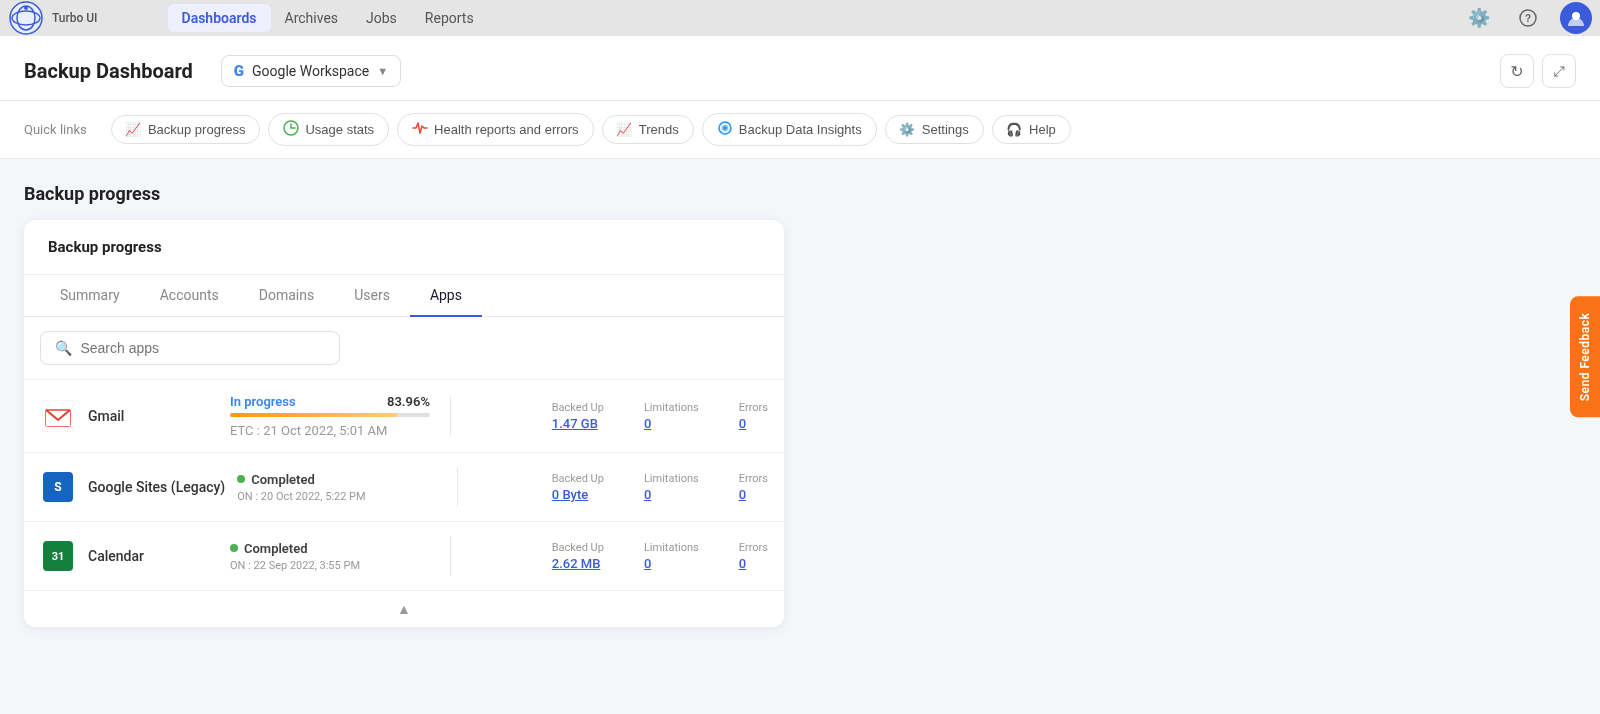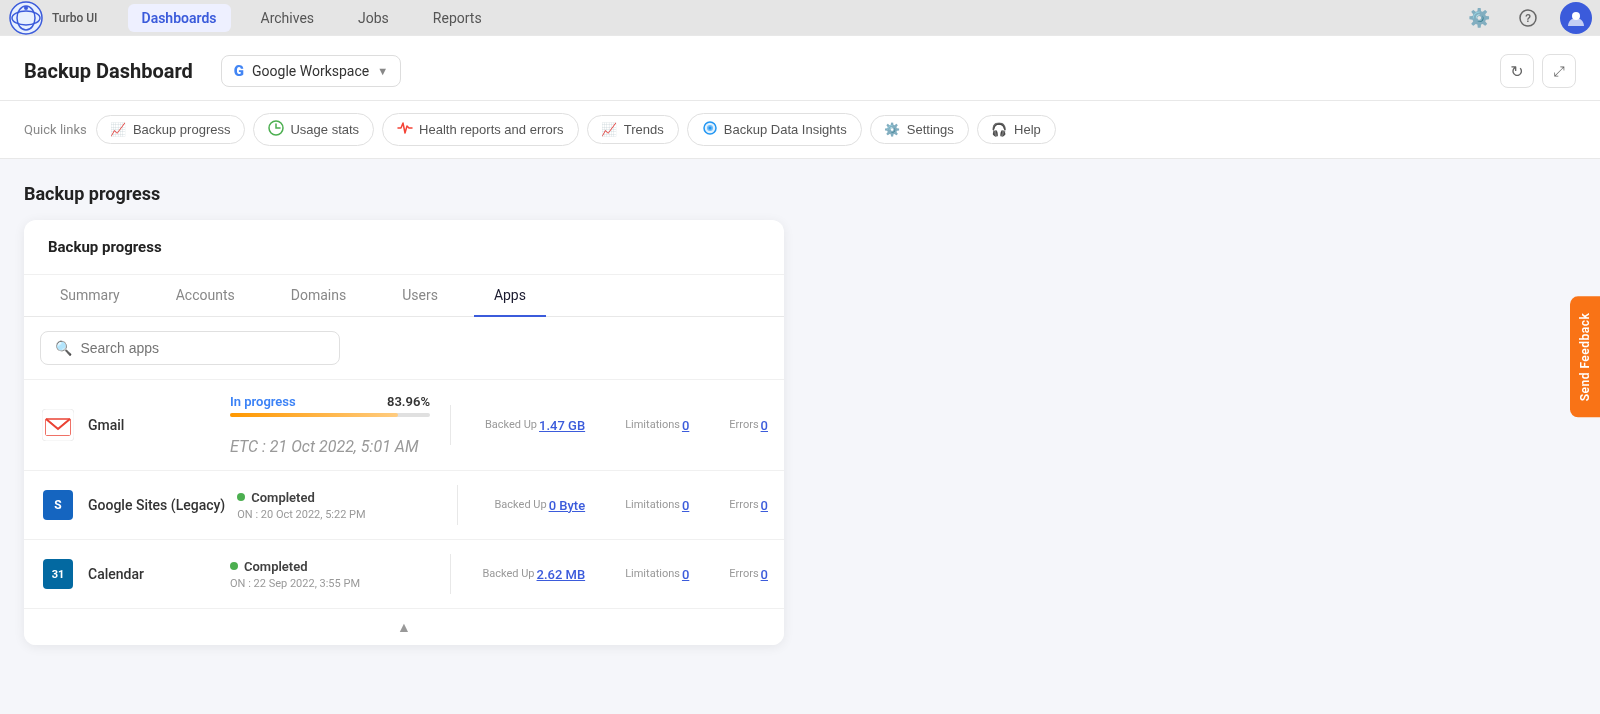--- a/index.html
+++ b/index.html
@@ -6,21 +6,21 @@
     body { font-family: -apple-system, BlinkMacSystemFont, 'Segoe UI', Roboto, sans-serif; background: #f5f6fa; color: #333; font-size: 14px; overflow: hidden; }
 
     
     .top-nav {
       display: flex; align-items: center; background: #e5e5e5; height: 36px;
       padding: 0 8px; border-bottom: 1px solid #e8e8e8; position: relative; z-index: 10;
     }
     .logo { display: flex; align-items: center; gap: 8px; margin-right: 30px; }
     .logo-icon { width: 36px; height: 36px; }
     .logo-text { font-size: 12px; color: #555; font-weight: 500; }
-    .nav-links { display: flex; gap: 16px; align-items: flex-start; flex: 1; }
+    .nav-links { display: flex; gap: 0; align-items: flex-start; flex: 1; margin-left: 40px; }
     .nav-link {
       padding: 6px 14px; border-radius: 6px; cursor: pointer; font-size: 14px;
       color: #555; text-decoration: none; transition: background 0.15s;
     }
     .nav-link.active { color: #3b5bdb; font-weight: 600; background: #eef0ff; }
     .nav-right { display: flex; align-items: center; gap: 16px; margin-left: auto; }
     .nav-icon-btn {
       width: 32px; height: 32px; border-radius: 50%; display: flex; align-items: center; justify-content: center;
       cursor: pointer; color: #666; font-size: 18px; border: none; background: none;
     }
@@ -48,41 +48,41 @@
     .header-icon-btn {
       width: 34px; height: 34px; border-radius: 8px; border: 1px solid #e0e0e0; background: #fff;
       display: flex; align-items: center; justify-content: center; cursor: pointer; color: #666;
     }
 
     
     .quick-links {
       display: flex; align-items: center; gap: 8px; padding: 12px 24px;
       background: #fff; border-bottom: 1px solid #e8e8e8; overflow-x: auto;
     }
-    .quick-links-label { font-size: 13px; color: #888; margin-right: 1px; white-space: nowrap; }
+    .quick-links-label { font-size: 13px; color: #888; margin-right: 16px; white-space: nowrap; }
     .quick-link-btn {
       display: flex; align-items: center; gap: 6px; padding: 6px 14px; border-radius: 20px;
       border: 1px solid #e0e0e0; background: #fff; cursor: pointer; font-size: 13px; color: #555;
       white-space: nowrap; transition: background 0.15s;
     }
 
     
     .main-content { padding: 24px; overflow-y: auto; height: calc(714px - 52px - 66px - 50px); }
     .section-title { font-size: 18px; font-weight: 700; color: #222; margin-bottom: 16px; }
 
     
     .card {
       background: #fff; border-radius: 12px; box-shadow: 0 2px 12px rgba(0,0,0,0.07);
       width: 760px; overflow: hidden;
     }
     .card-header { padding: 18px 24px; border-bottom: 1px solid #f0f0f0; }
     .card-title { font-size: 15px; font-weight: 700; color: #222; }
 
     
-    .tabs { display: flex; gap: 16px; border-bottom: 1px solid #e8e8e8; padding: 0 16px; }
+    .tabs { display: flex; gap: 0; border-bottom: 1px solid #e8e8e8; padding: 0 16px; }
     .tab {
       padding: 12px 20px; font-size: 14px; color: #888; cursor: pointer;
       border-bottom: 2px solid transparent; margin-bottom: -1px; transition: color 0.15s;
     }
     .tab.active { color: #1a1a2e; font-weight: 400; border-bottom-color: #3b5bdb; }
 
     
     .apps-search { padding: 14px 16px; }
     .apps-search-input {
       display: flex; align-items: center; gap: 8px; border: 1px solid #e0e0e0; border-radius: 8px;
@@ -96,48 +96,48 @@
     }
     .app-icon { width: 36px; height: 36px; display: flex; align-items: center; justify-content: center; }
     .app-name { font-size: 14px; font-weight: 500; color: #333; min-width: 130px; }
     .app-status { min-width: 200px; }
     .status-in-progress { display: flex; flex-direction: column; gap: 4px; }
     .status-label-row { display: flex; justify-content: space-between; font-size: 13px; }
     .status-in-progress-label { color: #3b82f6; font-weight: 600; }
     .status-percent { color: #333; font-weight: 600; }
     .progress-bar-bg { height: 4px; background: #e0e0e0; border-radius: 2px; }
     .progress-bar-fill { height: 4px; border-radius: 2px; background: linear-gradient(to right, #ff9800, #ffcc80); }
-    .status-etc { font-size: 16px; color: #999; margin-top: 16px; font-style: italic; }
+    .status-etc { font-size: 13px; color: #999; margin-top: 2px; }
     .status-completed { display: flex; align-items: center; gap: 6px; }
     .status-completed-label { color: #404040; font-size: 13px; font-weight: 600; }
     .status-date { font-size: 11px; color: #999; }
     .green-dot { width: 8px; height: 8px; border-radius: 50%; background: #4caf50; display: inline-block; }
     .divider-v { width: 1px; height: 40px; background: #e8e8e8; margin: 0 8px; }
     .stats-group { display: flex; gap: 40px; margin-left: auto; }
-    .stat-item { display: flex; flex-direction: row; gap: 2px; }
+    .stat-item { display: flex; flex-direction: column; gap: 2px; }
     .stat-label { font-size: 11px; color: #999; }
     .stat-value { font-size: 13px; color: #3b5bdb; cursor: pointer; text-decoration: underline; font-weight: 500; }
     .stat-value.zero { color: #3b5bdb; }
 
     
     .card-scroll { position: relative; }
     .scroll-indicator {
       display: flex; justify-content: center; padding: 10px;
       background: linear-gradient(to bottom, rgba(255,255,255,0.5), #fff);
       border-top: 1px solid #f0f0f0;
     }
     .chevron-down { color: #999; font-size: 14px; }
     
     .gsites-icon {
       width: 30px; height: 30px; background: #1565c0; border-radius: 4px;
       display: flex; align-items: center; justify-content: center; color: #fff; font-size: 12px; font-weight: bold;
     }
     
     .gcal-icon {
-      width: 30px; height: 30px; background: #0369a1; border-radius: 4px;
+      width: 30px; height: 30px; background: #15803d; border-radius: 4px;
       display: flex; align-items: center; justify-content: center; color: #fff; font-size: 11px; font-weight: bold;
     }
   </style>
 </head>
 <body>
 
 <nav class="top-nav">
   <div class="logo">
     <svg class="logo-icon" viewBox="0 0 36 36">
       <circle cx="18" cy="18" r="16" fill="#e8f0fe" stroke="#3b5bdb" stroke-width="1.5"></circle>

